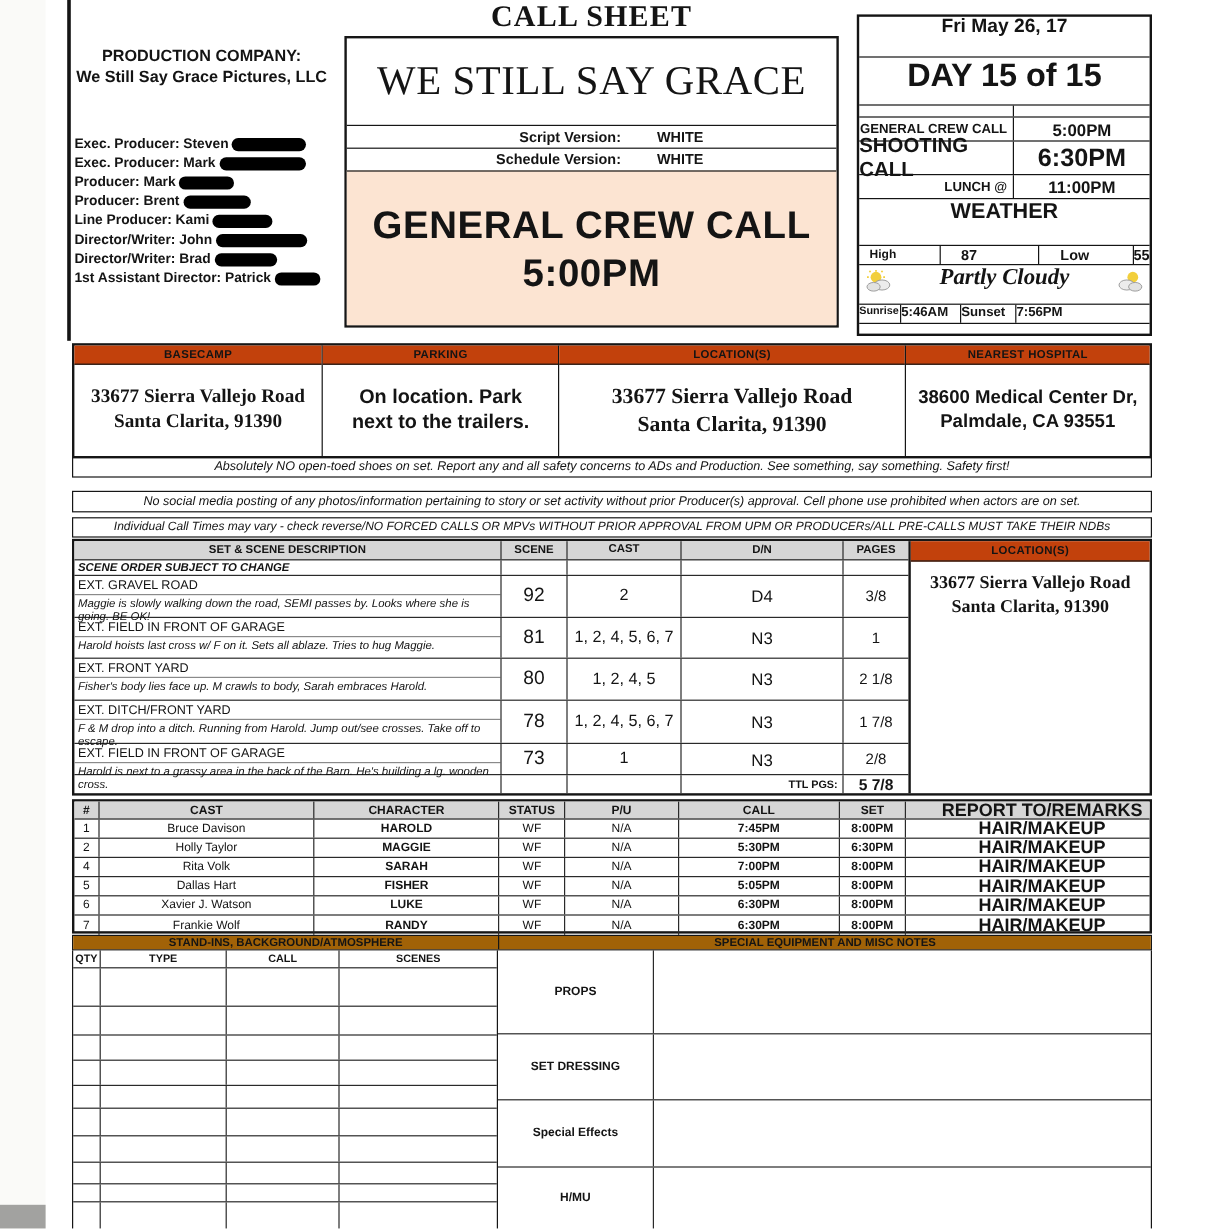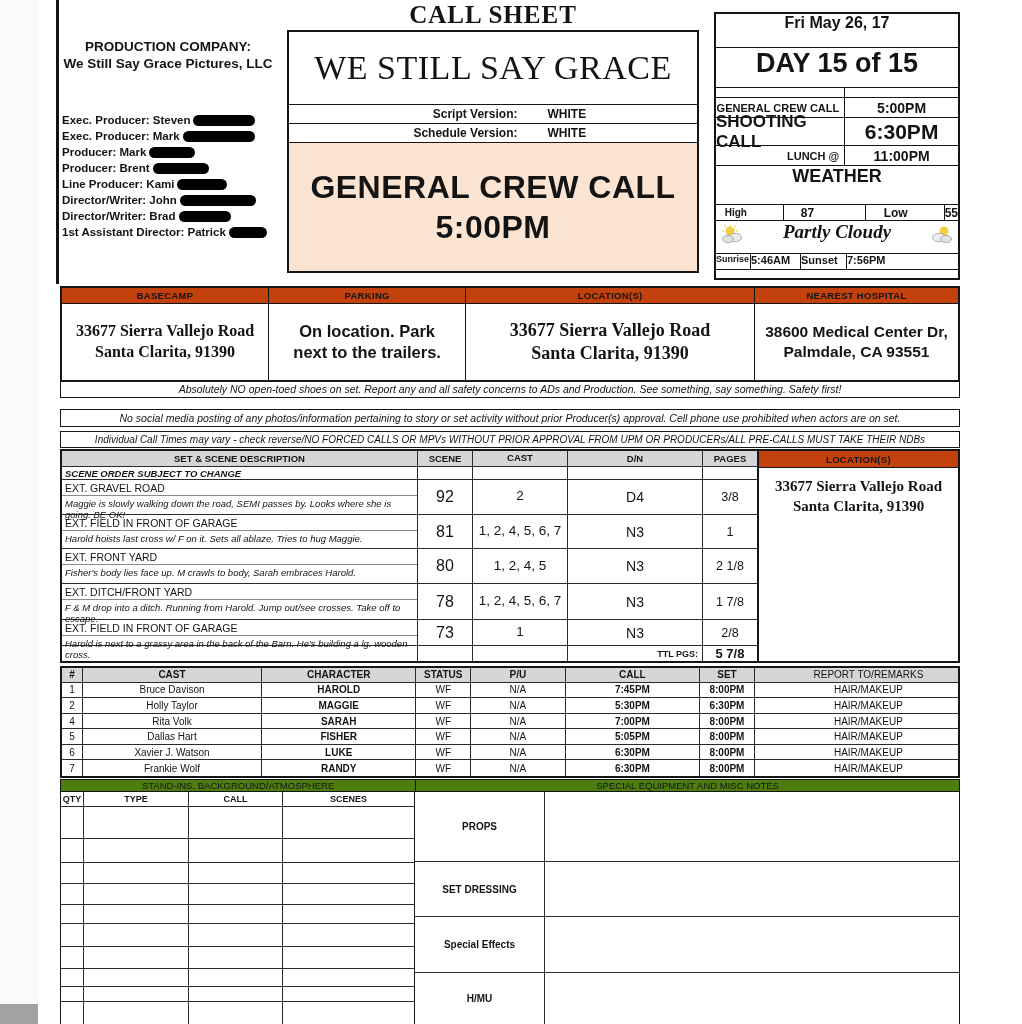--- a/index.html
+++ b/index.html
@@ -91,26 +91,26 @@
   
   .cast-section{left:60px;top:666px;width:900px;height:112px;border:2px solid #161616;
     display:flex;flex-direction:column;}
   .ct-row{display:flex;border-bottom:1px solid #2a2a2a;height:16px;font-size:10px;}
   .ct-row:last-child{border-bottom:none;}
   .ct-head{height:15px;background:#d6d6d6;font-weight:bold;}
   .ct-row>div{display:flex;align-items:center;justify-content:center;border-left:1px solid #2a2a2a;}
   .ct-row>div:first-child{border-left:none;}
   .k-num{width:20px;} .k-cast{width:180px;} .k-char{width:155px;font-weight:bold;}
   .k-status{width:55px;} .k-pu{width:95px;} .k-call{width:135px;font-weight:bold;}
-  .k-set{width:55px;font-weight:bold;} .k-report{width:205px;font-weight:normal;font-size:10px;padding-left:24px;}
+  .k-set{width:55px;font-weight:bold;} .k-report{width:205px;font-weight:bold;font-size:15px;padding-left:24px;}
   .ct-head .k-char,.ct-head .k-call,.ct-head .k-set{font-weight:bold;}
   
   .bottom-heads{left:60px;top:779px;width:900px;height:13px;border:1.5px solid #161616;display:flex;}
-  .bh{background:#4d7c0f;display:flex;align-items:center;justify-content:center;
-      font-size:9.5px;font-weight:normal;}
+  .bh{background:#a16207;display:flex;align-items:center;justify-content:center;
+      font-size:9.5px;font-weight:bold;}
   .bh1{width:355px;} .bh2{width:545px;border-left:1.5px solid #161616;}
   .standins{left:60px;top:792px;width:355px;height:232px;border-left:1.5px solid #161616;
     border-right:1.5px solid #161616;display:flex;flex-direction:column;}
   .si-row{display:flex;border-bottom:1px solid #2a2a2a;}
   .si-row>div{border-right:1px solid #2a2a2a;}
   .si-row>div:last-child{border-right:none;}
   .si-c1{width:23px;} .si-c2{width:105px;} .si-c3{width:94px;} .si-c4{flex:1;}
   .si-head{height:16px;font-size:9px;font-weight:bold;}
   .si-head>div{display:flex;align-items:center;justify-content:center;}
   .notes{left:415px;top:792px;width:545px;height:232px;border-right:1.5px solid #161616;

